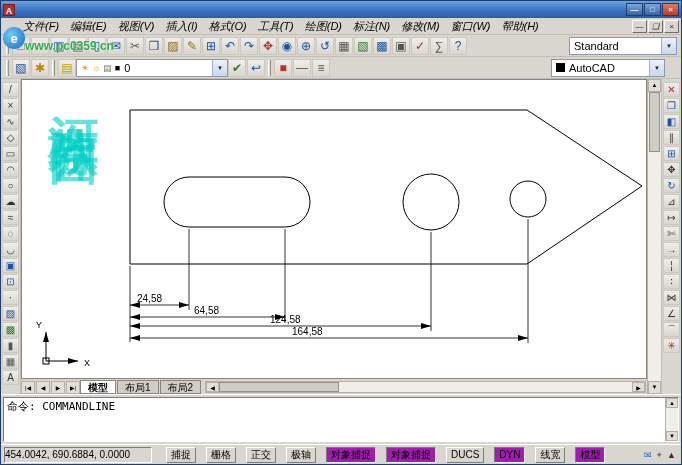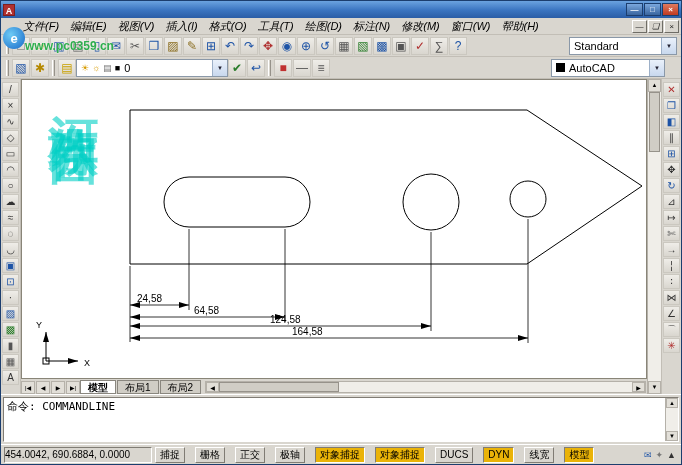--- a/index.html
+++ b/index.html
@@ -79,24 +79,24 @@
              border-left:1px solid #b5b1a9;}
   .cmdscroll .sarr{width:100%;height:10px;line-height:8px;}
   .cmdscroll .vtrack{flex:1;}
   .cmdline{flex:0 0 17px;background:#fff;border:1px solid;border-color:#807c74 #fff #fff #807c74;
            font-family:"DejaVu Sans Mono",monospace;font-size:11px;line-height:15px;padding:0 3px;}
   
   .statusbar{flex:0 0 20px;display:flex;align-items:center;gap:3px;padding:0 3px;font-size:10px;
              background:#d9d6cf;border-top:1px solid #fff;}
   .coords{width:148px;height:16px;line-height:14px;border:1px solid;
           border-color:#807c74 #fff #fff #807c74;white-space:nowrap;overflow:hidden;}
-  .status-toggles{display:flex;gap:10px;}
+  .status-toggles{display:flex;gap:10px;margin-left:11px;}
   .sbtn{height:16px;line-height:14px;padding:0 4px;border:1px solid;
         border-color:#fff #807c74 #807c74 #fff;background:#d9d6cf;white-space:nowrap;}
-  .sbtn.pressed{border-color:#807c74 #fff #fff #807c74;background:#eab308;}
+  .sbtn.pressed{border-color:#807c74 #fff #fff #807c74;background:#a21caf;}
   .sb-tray{margin-left:auto;display:flex;align-items:center;gap:4px;padding-right:2px;}
   .trayico{font-size:9px;}
   
   .wm{position:absolute;inset:0;pointer-events:none;z-index:50;}
   .wm-logo{position:absolute;left:2px;top:26px;width:22px;height:22px;border-radius:50%;
            background:radial-gradient(circle at 35% 35%,#6ecbf5,#1668c9);color:#fff;
            font-weight:bold;font-size:13px;display:flex;align-items:center;justify-content:center;}
   .wm-url{position:absolute;left:24px;top:38px;font-size:12px;font-weight:bold;color:#2fae4e;
           text-shadow:0 0 2px #fff;}
   .wm-name{position:absolute;left:44px;top:74px;font-size:50px;line-height:57px;font-weight:bold;

